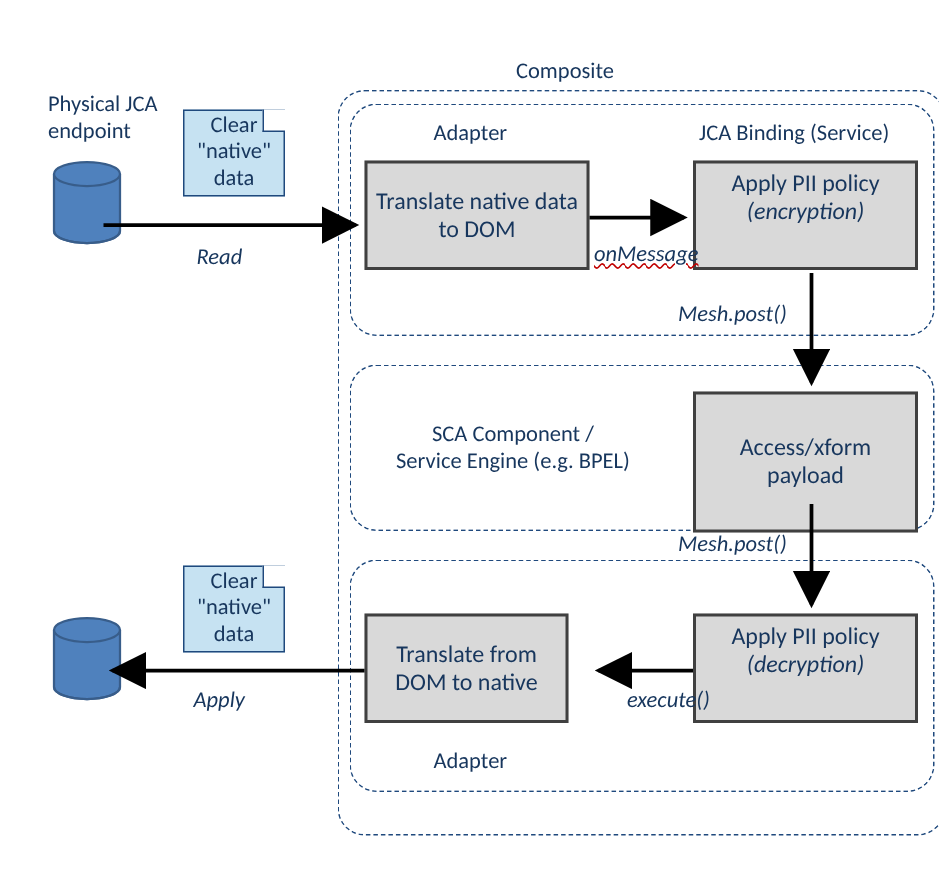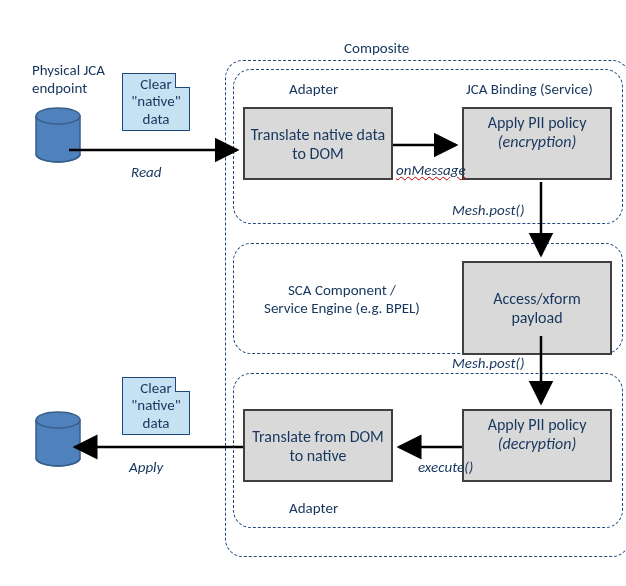--- a/index.html
+++ b/index.html
@@ -42,21 +42,21 @@
 data to DOM</span>
   </div>
   <div class="proc-box" style="left:441px; top:107px; width:150px; height:73px; flex-direction:column;">
     <span>Apply PII policy</span>
     <span class="ital">(encryption)</span>
   </div>
   <div class="proc-box" style="left:441px; top:261px; width:150px; height:94px;">
     <span>Access/xform
 payload</span>
   </div>
-  <div class="proc-box" style="left:222px; top:409px; width:150px; height:73px;">
+  <div class="proc-box" style="left:222px; top:409px; width:136px; height:73px;">
     <span>Translate from
 DOM to native</span>
   </div>
   <div class="proc-box" style="left:441px; top:409px; width:150px; height:73px; flex-direction:column;">
     <span>Apply PII policy</span>
     <span class="ital">(decryption)</span>
   </div>
 
   <div class="note" style="left:101px; top:73px; width:68px; height:58px;">
     <div class="note-corner"></div>

